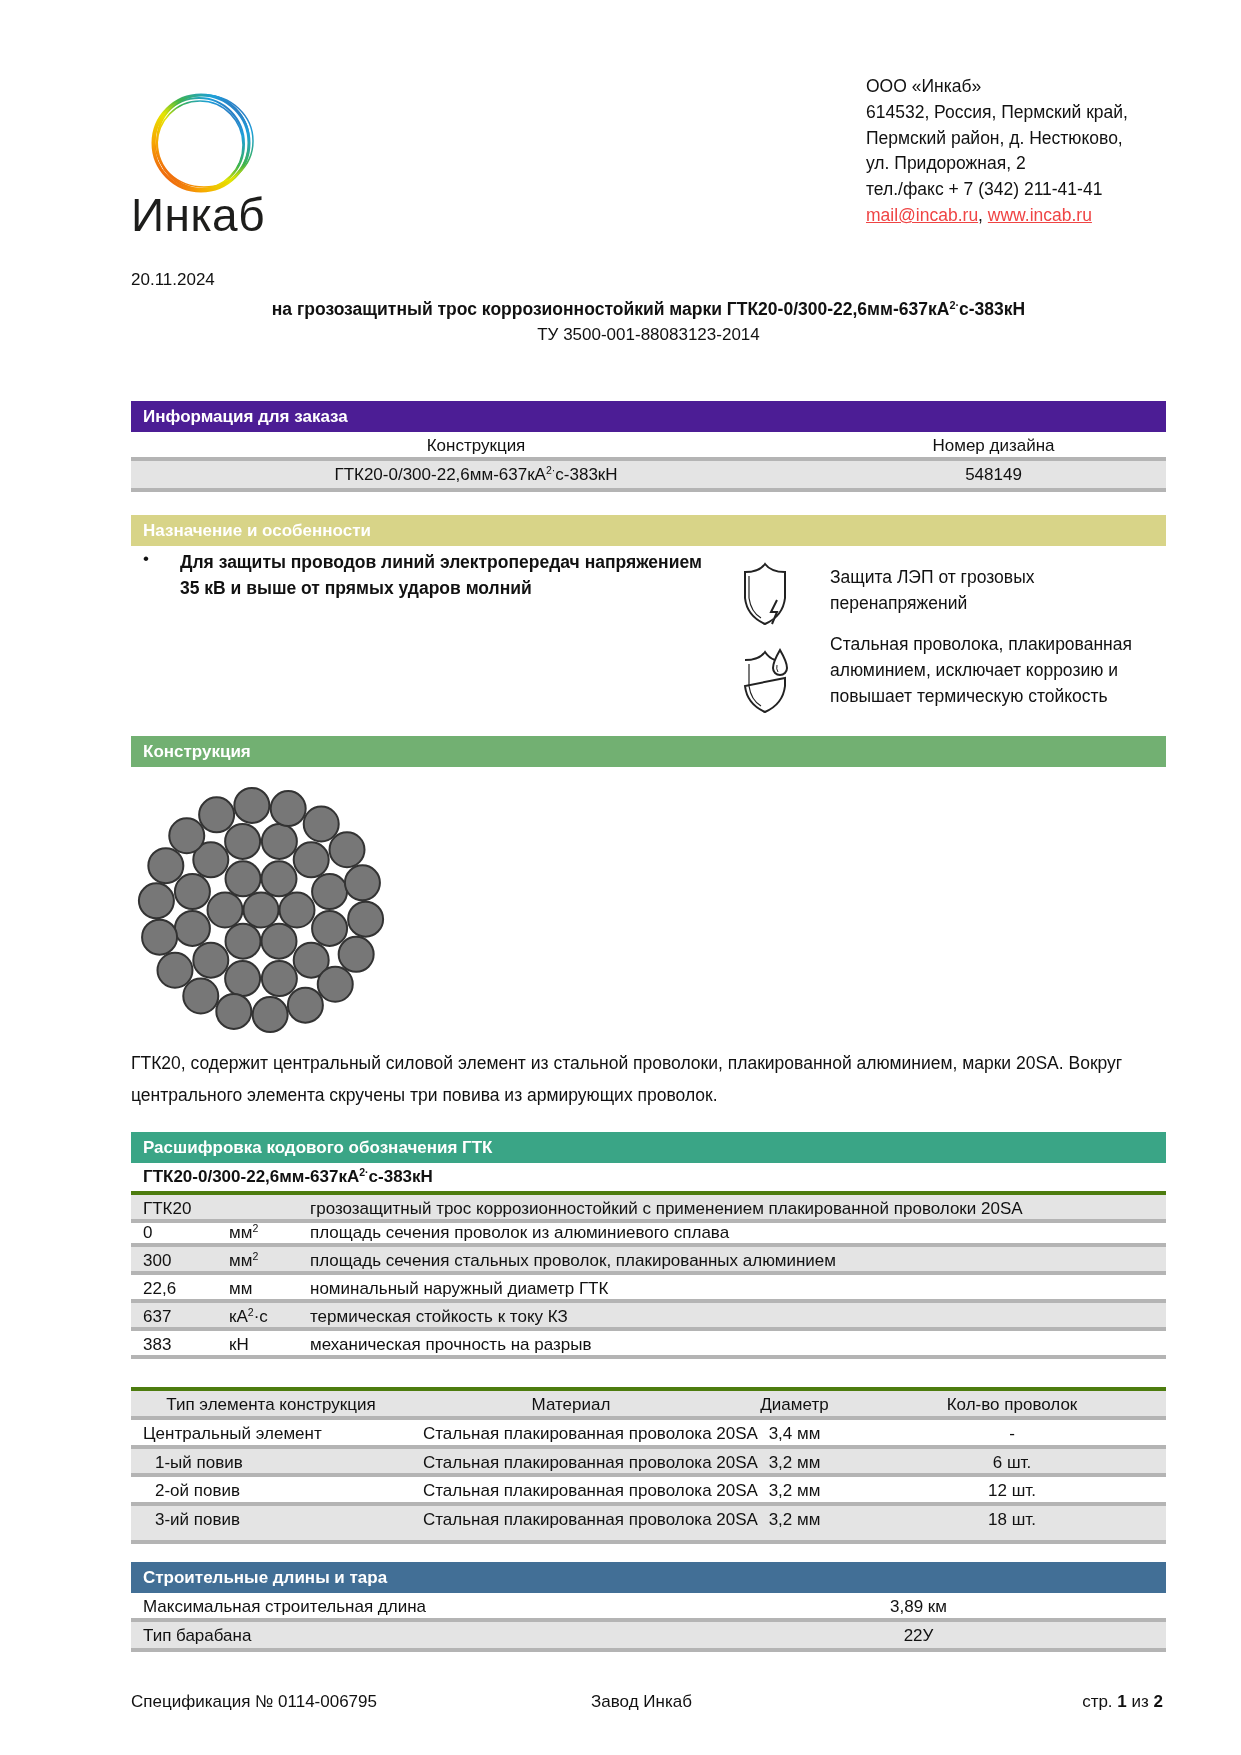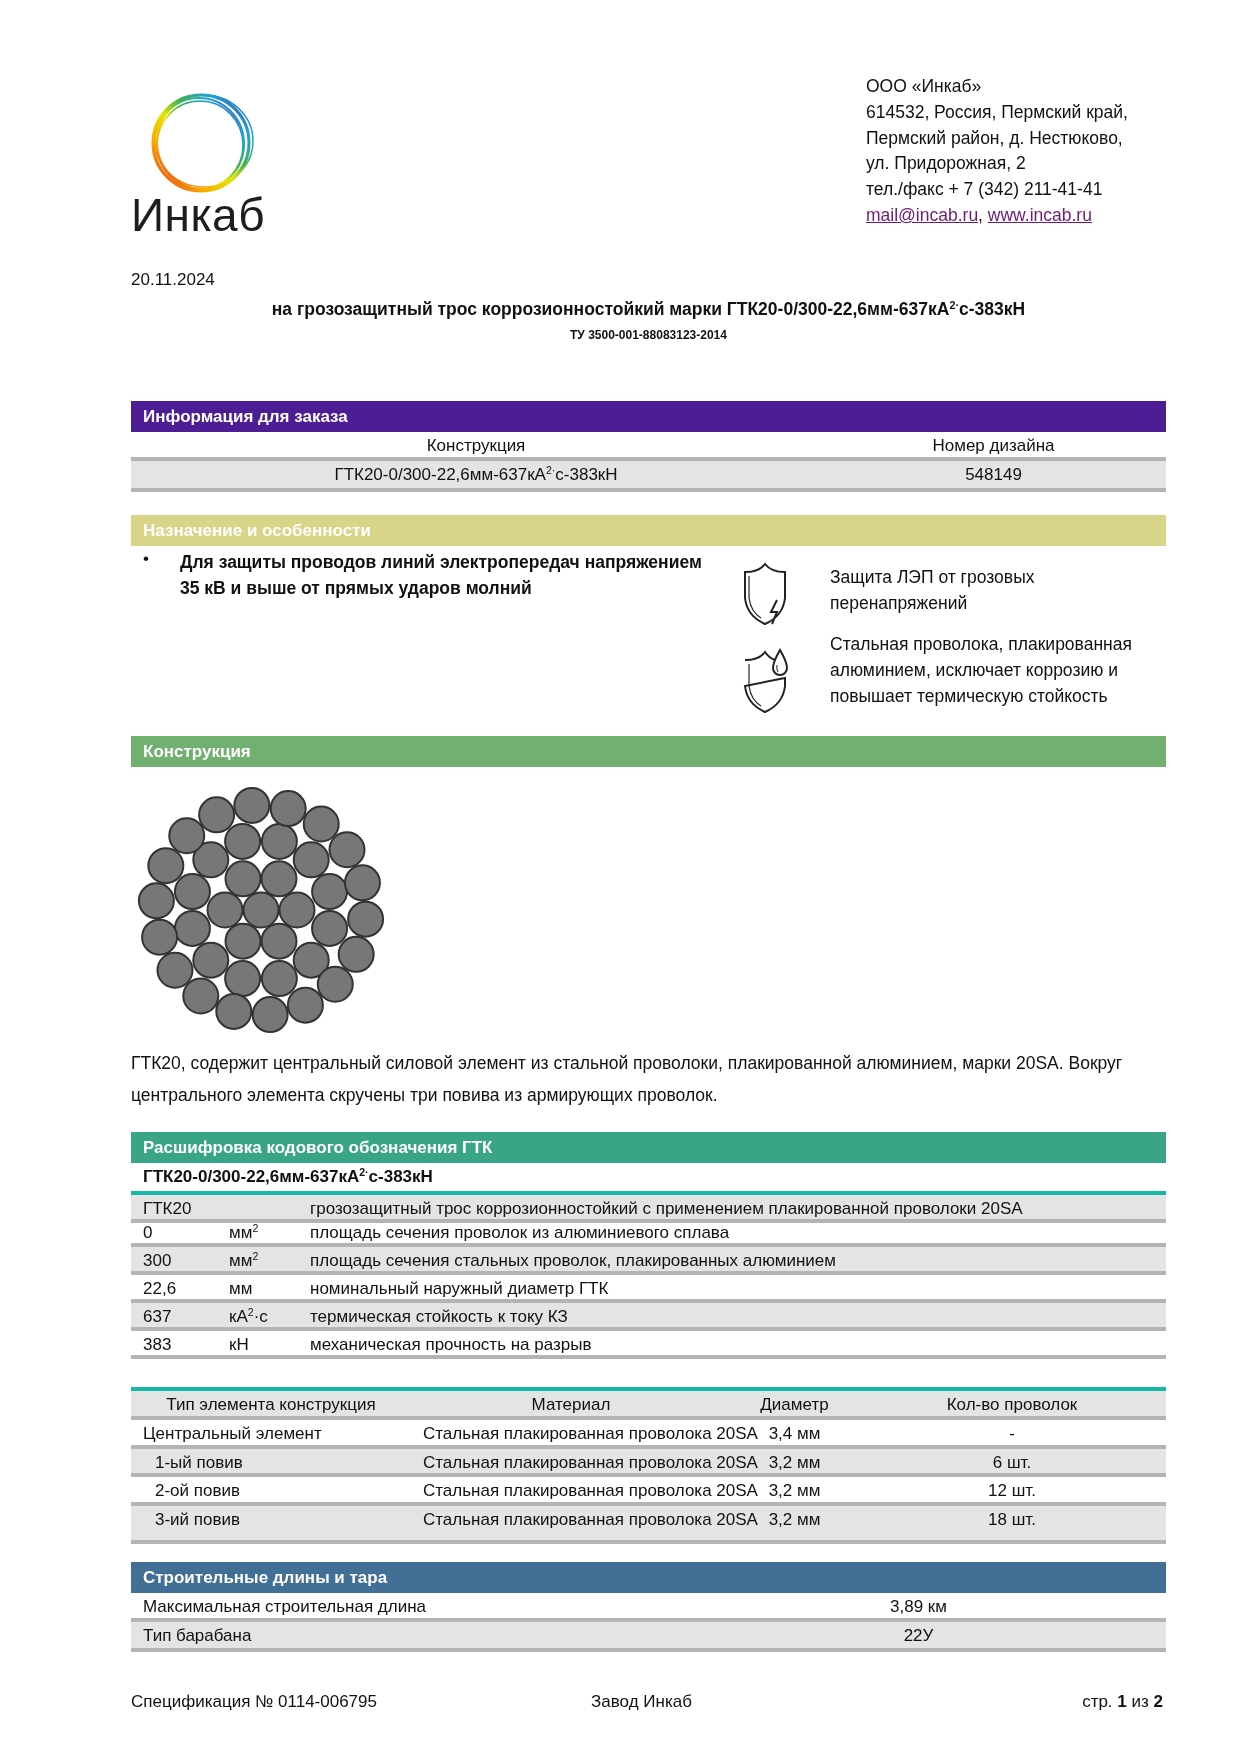--- a/index.html
+++ b/index.html
@@ -4,42 +4,42 @@
 <style>
   html, body { margin: 0; padding: 0; background: #ffffff; }
   body { width: 1241px; height: 1755px; position: relative; overflow: hidden;
          font-family: "Liberation Sans", "DejaVu Sans", sans-serif; color: #111; }
   .abs { position: absolute; }
 
   
   .logo { left: 131px; top: 88px; width: 140px; height: 160px; }
   .logo-word { position: absolute; left: 0; top: 100px; font-size: 46px; letter-spacing: 0.5px; color: #1d1d1b; }
   .address { left: 866px; top: 74px; font-size: 17.5px; line-height: 25.8px; color: #111; }
-  .address a { color: #701a75; text-decoration: underline; }
+  .address a { color: #ef4444; text-decoration: underline; }
   .date { left: 131px; top: 270px; font-size: 17px; }
   .title-block { left: 131px; width: 1035px; top: 296px; text-align: center; }
   .title { font-size: 21px; font-weight: bold; line-height: 28px; }
   .subtitle { font-size: 17.5px; font-weight: bold; line-height: 26px; }
-  .tu { font-size: 12px; line-height: 26px; font-weight: bold; }
+  .tu { font-size: 17px; line-height: 26px; }
   sup { font-size: 0.62em; line-height: 0; vertical-align: 0.55em; }
 
   
   .bar { position: absolute; left: 131px; width: 1035px; height: 31px; color: #fff;
          font-weight: bold; font-size: 17px; line-height: 31px; padding-left: 12px; box-sizing: border-box; }
   .bar-orange { background: #4c1d95; }
   .bar-olive { background: #d8d488; }
   .bar-green { background: #72b072; }
   .bar-teal { background: #3aa586; }
   .bar-blue { background: #426f96; }
 
   
   .row { position: absolute; left: 131px; width: 1035px; height: 27px; box-sizing: border-box;
          font-size: 17px; line-height: 27px; border-bottom: 4px solid #b4b4b4; }
   .row.gray { background: #e4e4e4; }
-  .row.topline { border-top: 4px solid #14b8a6; }
+  .row.topline { border-top: 4px solid #4d7c0f; }
   .cell { position: absolute; top: 0; white-space: nowrap; }
 
   
   .bullet-text { left: 180px; top: 549px; font-size: 17.5px; line-height: 26px; font-weight: bold; width: 540px; }
   .bullet { left: 143px; top: 549px; font-size: 17px; }
   .feature-text { left: 830px; font-size: 17.5px; line-height: 25.8px; width: 330px; }
   .icon-shield { position: absolute; width: 56px; height: 66px; }
 
   .wires { left: 131px; top: 780px; width: 260px; height: 260px; }
   .desc { left: 131px; top: 1047px; font-size: 17.5px; line-height: 32px; width: 1060px; }

